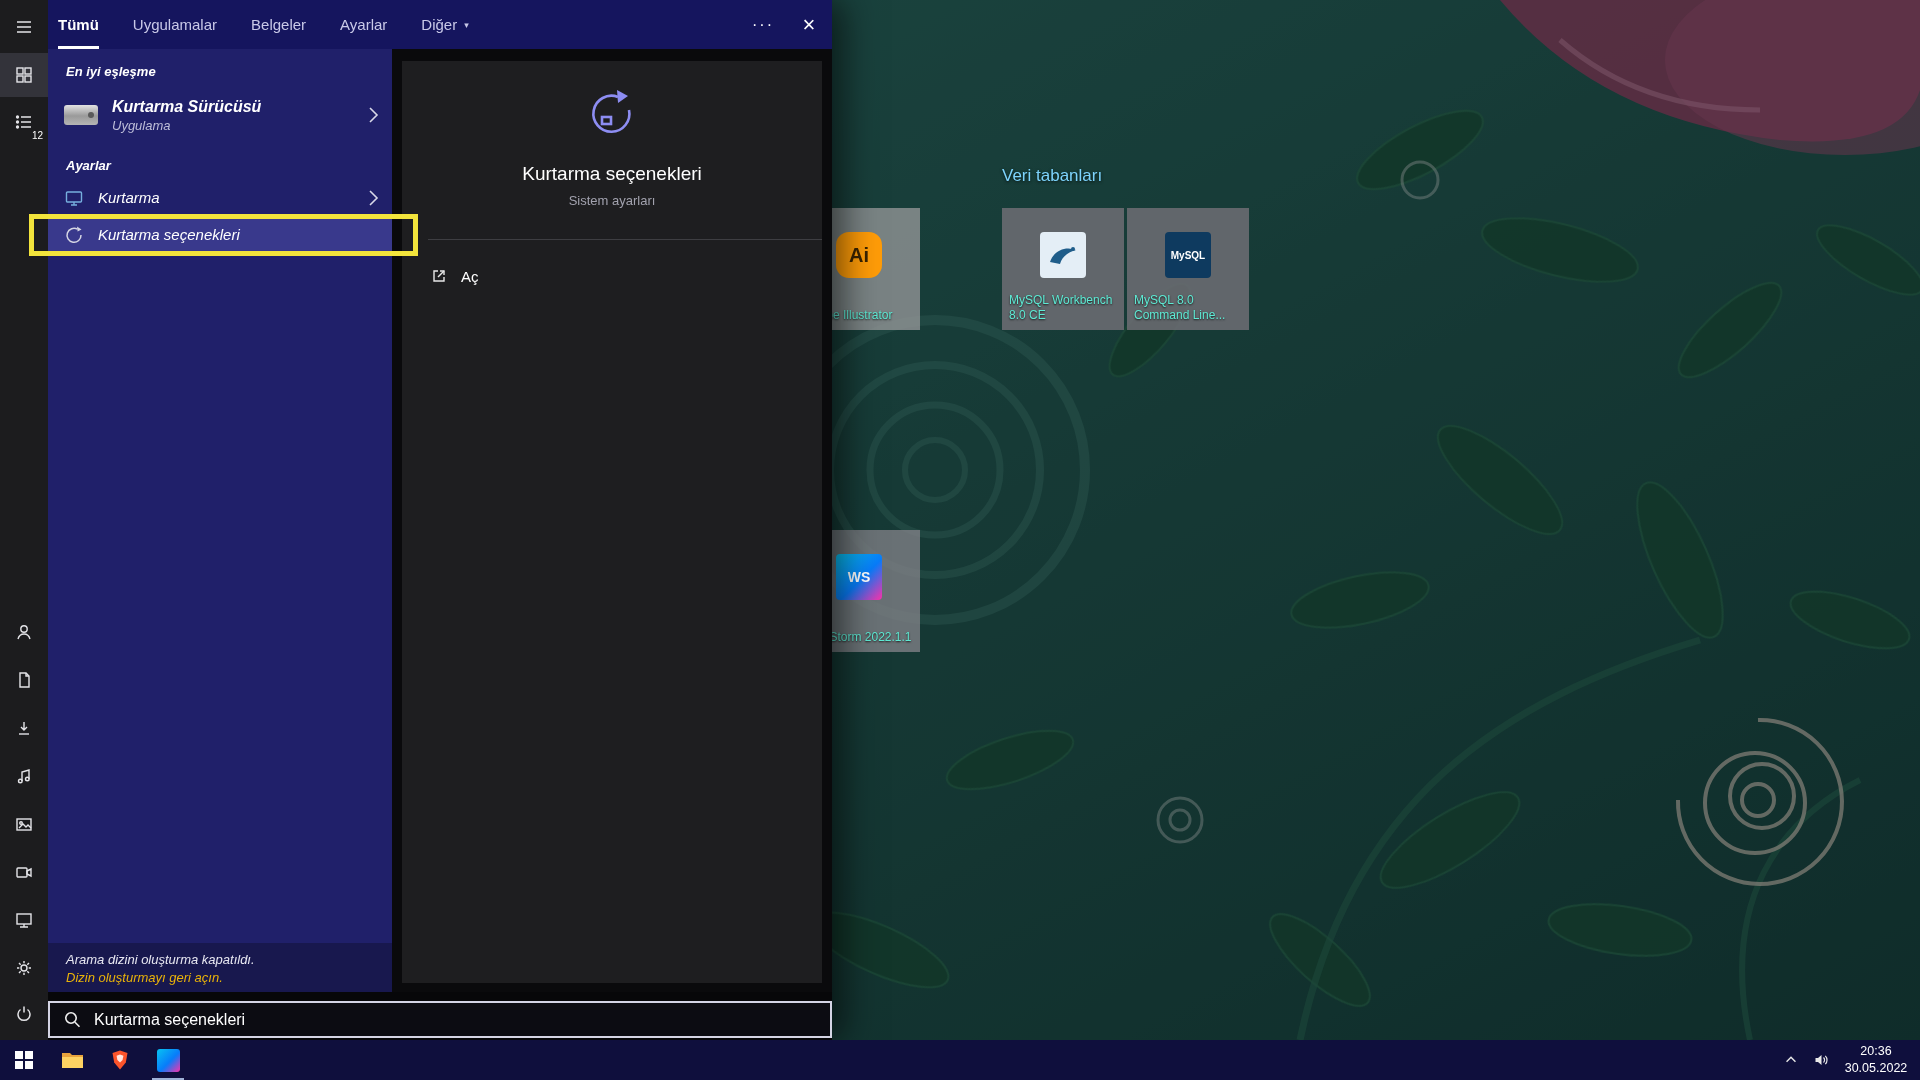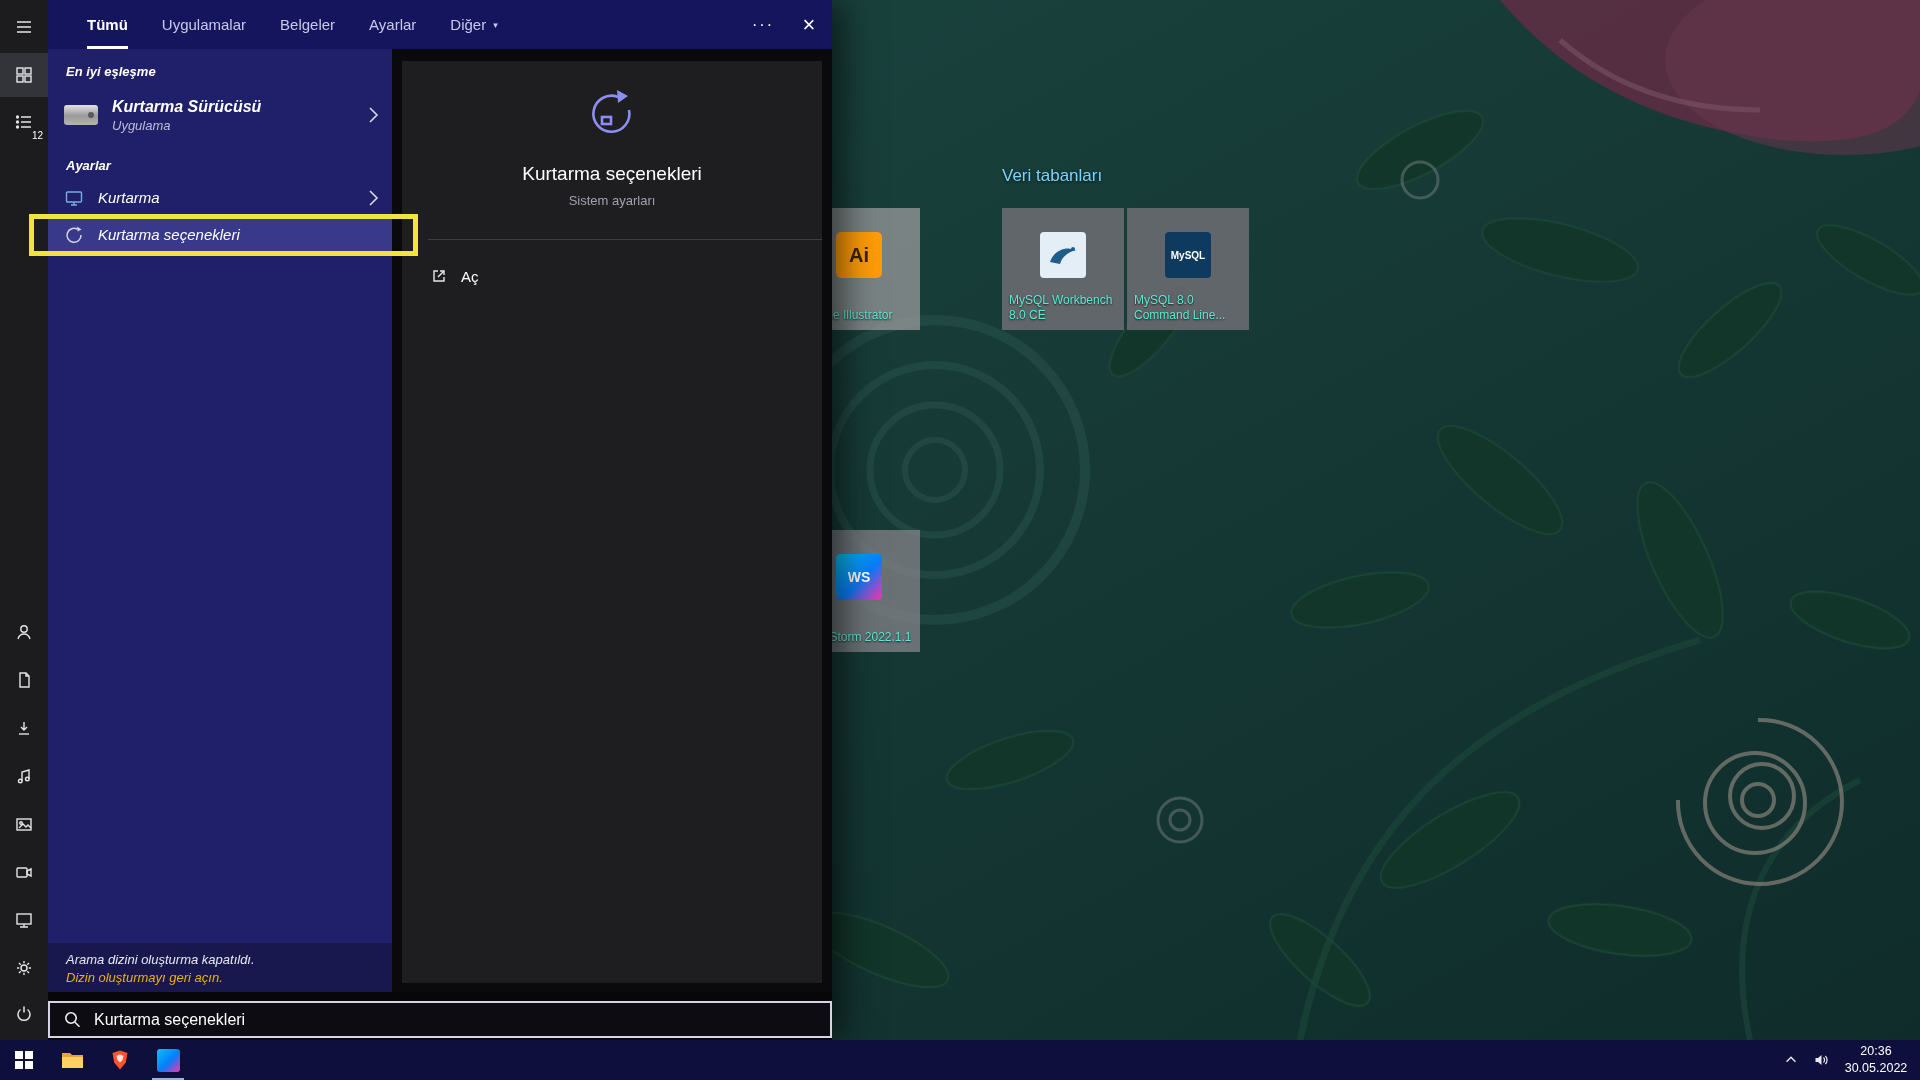--- a/index.html
+++ b/index.html
@@ -15,41 +15,41 @@
   
   .tiles-header { position:absolute; left:1002px; top:166px; font-size:17px; color:#7dd3fc;
                   text-shadow:0 1px 3px rgba(0,0,0,.7); z-index:10; }
   .tile { position:absolute; width:122px; height:122px; z-index:10; cursor:pointer; }
   .tile-ai  { left:798px;  top:208px; background:rgba(150,150,152,.78); }
   .tile-wb  { left:1002px; top:208px; background:rgba(110,110,116,.85); }
   .tile-cmd { left:1127px; top:208px; background:rgba(110,110,116,.85); }
   .tile-ws  { left:798px;  top:530px; background:rgba(128,128,134,.80); }
   .tile-icon { position:absolute; left:50%; top:24px; transform:translateX(-50%);
                width:46px; height:46px; display:flex; align-items:center; justify-content:center; }
-  .icon-ai  { background:#ff9c08; color:#3a2300; font-weight:bold; font-size:20px; border-radius:5px; }
+  .icon-ai  { background:#ff9c08; color:#3a2300; font-weight:bold; font-size:20px; border-radius:13px; }
   .icon-cmd { background:#0e3a5f; color:#fff; font-size:10px; font-weight:bold; border-radius:4px; }
   .icon-ws  { background:linear-gradient(135deg,#07c3f2,#087cfa 55%,#fc31aa); color:#fff;
               font-weight:bold; font-size:14px; border-radius:4px; }
   .icon-wb  { background:#e4eef6; border-radius:4px; }
   .tile-label { position:absolute; left:7px; right:5px; bottom:6px; font-size:12px; line-height:1.3;
                 color:#5eead4; text-shadow:0 1px 2px rgba(0,0,0,.8); }
   .nowrap { white-space:nowrap; }
 
   
   .flyout { position:absolute; left:0; top:0; width:832px; height:1040px; background:#070709;
             box-shadow:12px 0 32px rgba(0,0,0,.55); z-index:20; }
 
   .rail { position:absolute; left:0; top:0; width:48px; height:1040px; background:#1c1c1e; }
   .rail-btn { position:absolute; left:0; width:48px; height:44px; display:flex;
               align-items:center; justify-content:center; cursor:pointer; }
   .rail-btn.active { background:#33333a; }
   .badge { position:absolute; right:5px; bottom:3px; font-size:10px; color:#fff; }
 
   .topbar { position:absolute; left:48px; top:0; width:784px; height:49px; background:#15155e;
-            display:flex; align-items:stretch; padding-left:39px; }
+            display:flex; align-items:stretch; padding-left:10px; }
   .tab { display:flex; align-items:center; margin-right:34px; font-size:15px; color:#c9c9e8;
          border-bottom:3px solid transparent; padding-top:3px; cursor:pointer; }
   .tab.active { color:#fff; font-weight:bold; border-bottom-color:#fff; }
   .caret { font-size:9px; margin-left:7px; color:#c9c9e8; }
   .topbar-right { position:absolute; right:0; top:0; height:49px; display:flex; align-items:center; }
   .tb-btn { width:46px; height:49px; display:flex; align-items:center; justify-content:center;
             color:#fff; cursor:pointer; }
   .overflow-glyph { font-size:16px; letter-spacing:2px; }
   .close-glyph { font-size:22px; }
 

